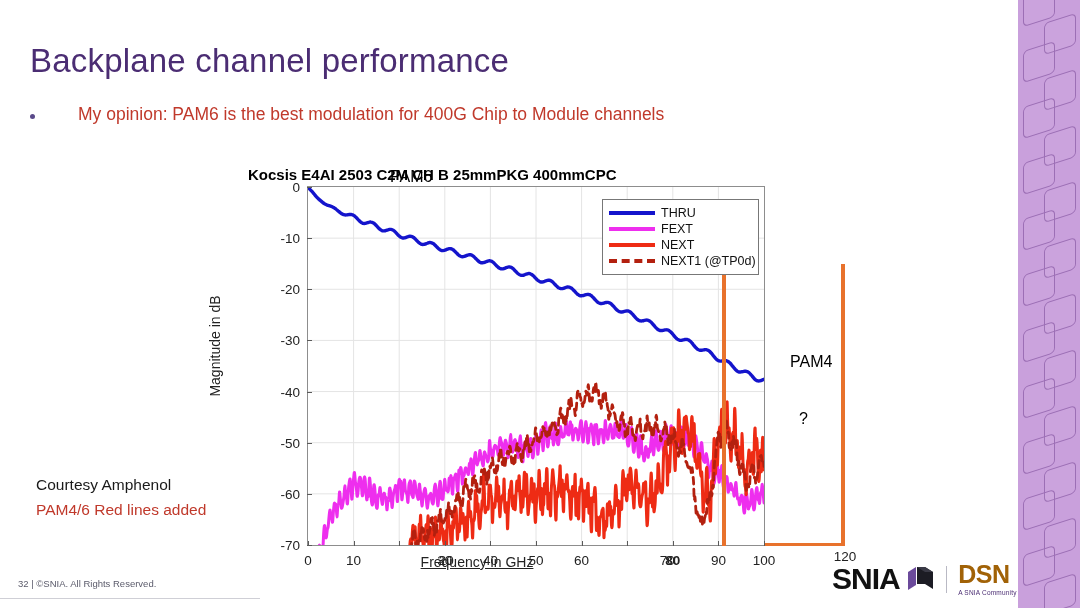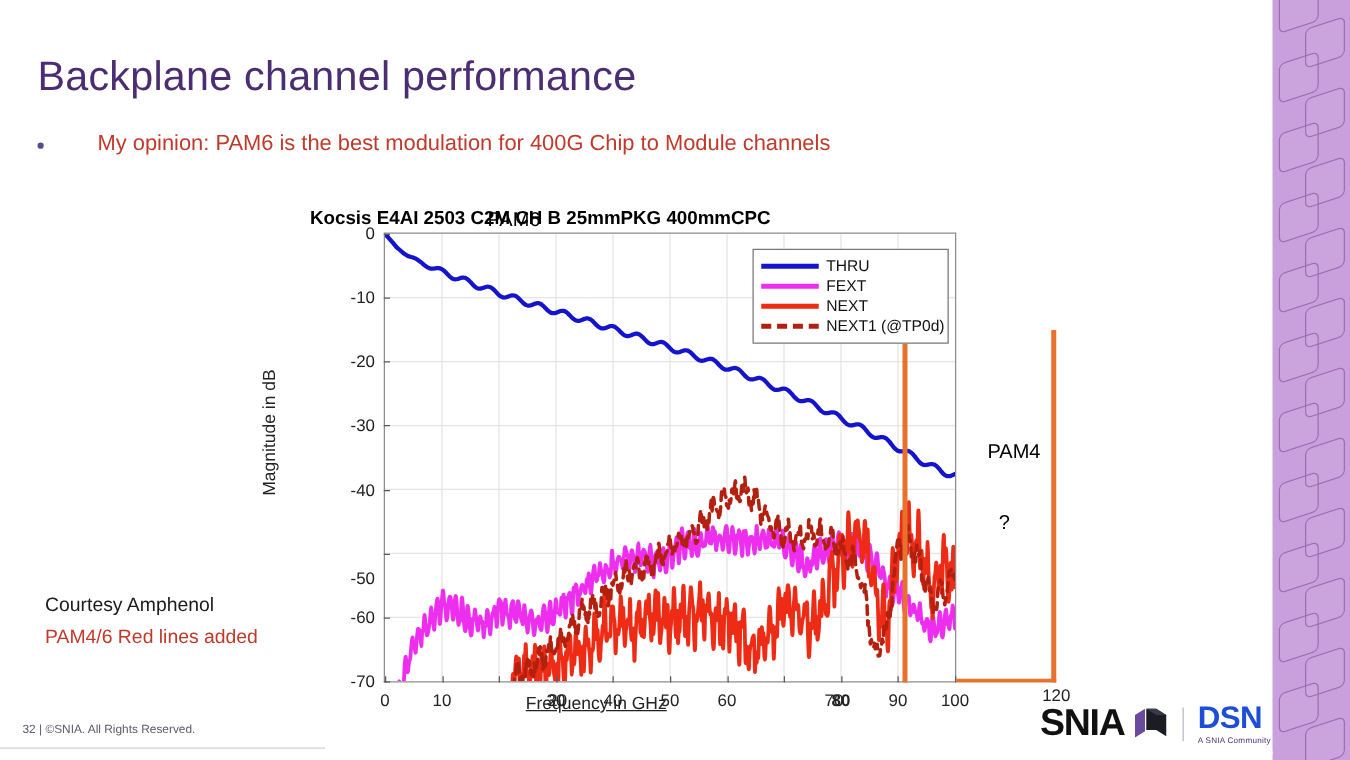--- a/index.html
+++ b/index.html
@@ -24,21 +24,21 @@
   #courtesy{position:absolute;left:36px;top:476px;font-size:15.5px;color:#1a1a1a;}
   #redlines{position:absolute;left:36px;top:501px;font-size:15.5px;color:#c0392b;}
 
   
   #footer-copy{position:absolute;left:18px;top:578px;font-size:9.5px;color:#5b5b6b;}
   #logo-block{position:absolute;left:832px;top:562px;display:flex;align-items:center;height:34px;}
   #logo-snia{font-size:30px;font-weight:bold;color:#111;letter-spacing:-1px;line-height:1;}
   #logo-cube{margin-left:7px;margin-top:2px;}
   #logo-div{width:1.5px;height:27px;background:#b9b9c4;margin:0 11px;}
   #logo-dsn-wrap{display:flex;flex-direction:column;justify-content:center;}
-  #logo-dsn{font-size:25px;font-weight:bold;color:#1d4ed8;letter-spacing:-.5px;line-height:1;}
+  #logo-dsn{font-size:25px;font-weight:bold;color:#a16207;letter-spacing:-.5px;line-height:1;}
   #logo-dsn-sub{font-size:6.5px;color:#4b2d73;letter-spacing:.2px;margin-top:2px;}
 
   
   #figure{position:absolute;left:248px;top:166px;width:612px;height:400px;}
   #chart-title{position:absolute;left:0;top:0;width:520px;font-size:15px;font-weight:bold;color:#000;}
   #plot{position:absolute;left:59px;top:20px;width:458px;height:360px;background:#fff;
         border:1.2px solid #8d8d8d;box-sizing:border-box;overflow:visible;}
   #plot-inner{position:absolute;inset:0;overflow:hidden;}
   .tick-x{position:absolute;top:366px;font-size:13.5px;color:#222;transform:translateX(-50%);}
   .tick-y{position:absolute;font-size:13.5px;color:#222;transform:translateY(-50%);text-align:right;width:34px;}
@@ -181,21 +181,21 @@
           <div class="tick-y" style="top: 0px; left: -42px;">0</div>
           <div class="tickmark-y" style="top: 51.1429px;"></div>
           <div class="tick-y" style="top: 51.1429px; left: -42px;">-10</div>
           <div class="tickmark-y" style="top: 102.286px;"></div>
           <div class="tick-y" style="top: 102.286px; left: -42px;">-20</div>
           <div class="tickmark-y" style="top: 153.429px;"></div>
           <div class="tick-y" style="top: 153.429px; left: -42px;">-30</div>
           <div class="tickmark-y" style="top: 204.571px;"></div>
           <div class="tick-y" style="top: 204.571px; left: -42px;">-40</div>
           <div class="tickmark-y" style="top: 255.714px;"></div>
-          <div class="tick-y" style="top: 255.714px; left: -42px; margin-top: 20px;">-50</div>
+          <div class="tick-y" style="top: 255.714px; left: -42px;">-50</div>
           <div class="tickmark-y" style="top: 306.857px;"></div>
           <div class="tick-y" style="top: 306.857px; left: -42px;">-60</div>
           <div class="tickmark-y" style="top: 358px;"></div>
           <div class="tick-y" style="top: 358px; left: -42px;">-70</div>
         </div>
 
       <div id="legend">
           <div class="leg-row">
             <span class="leg-swatch" style="border-top: 4px solid rgb(20, 20, 204);"></span>
             <span class="leg-label">THRU</span>

